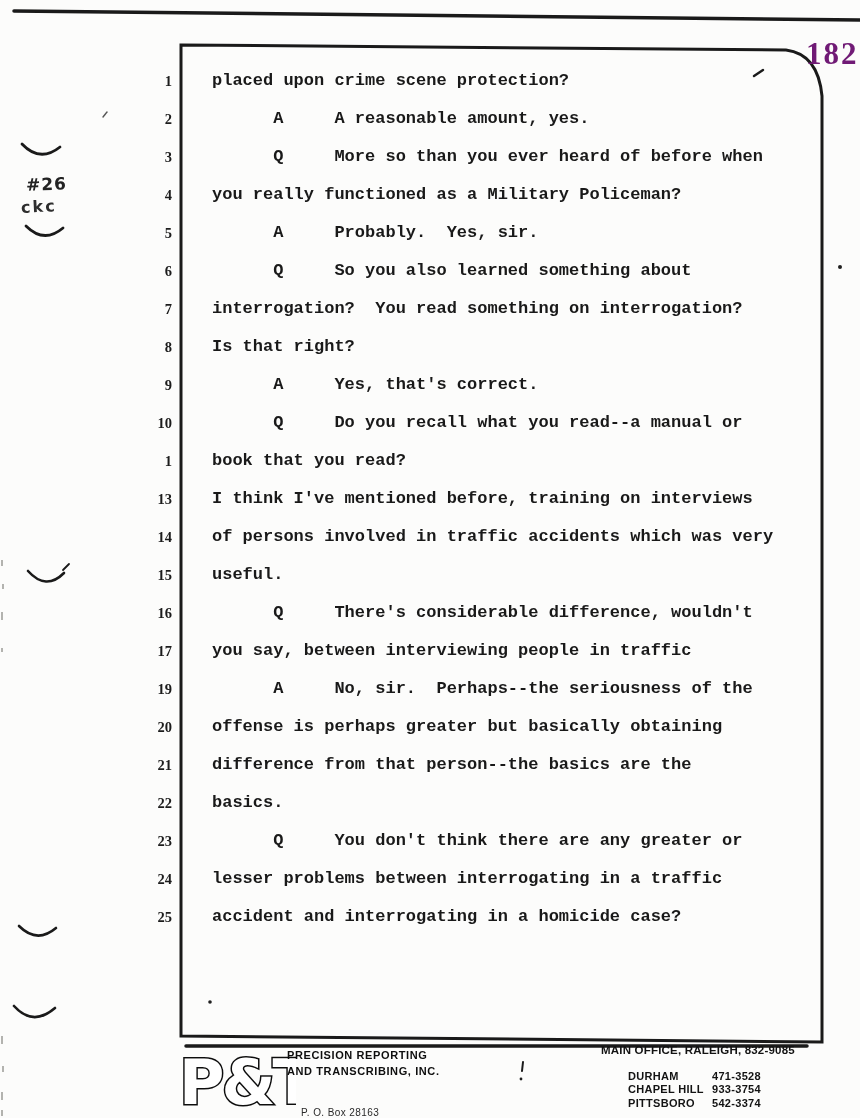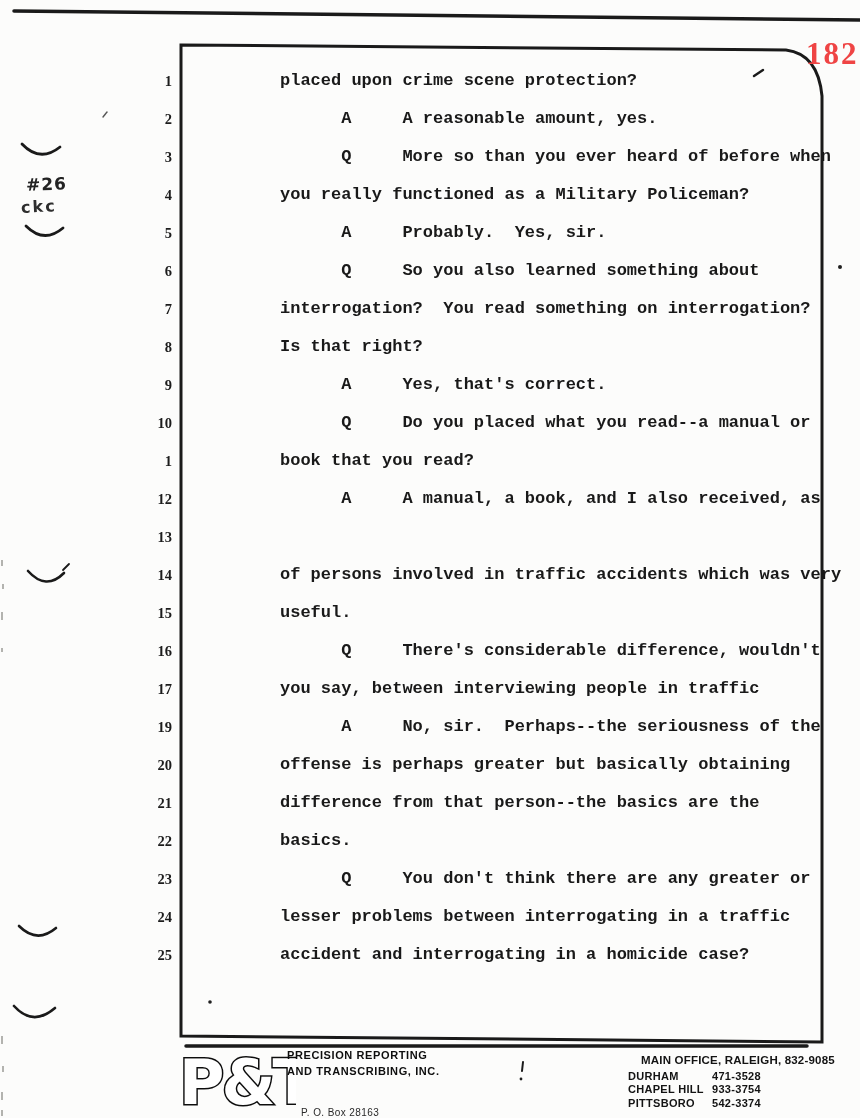--- a/index.html
+++ b/index.html
@@ -8,49 +8,49 @@
     width:860px;height:1118px;
     background:#fcfcfb;
     overflow:hidden;
     font-family:"Liberation Sans",sans-serif;
     color:#1a1a1a;
   }
   .scan-overlay{position:absolute;left:0;top:0;pointer-events:none;}
   .page-number{
     position:absolute;left:806px;top:36px;
     font-family:"Liberation Serif",serif;
-    font-size:31px;font-weight:bold;letter-spacing:2px;color:#ef4444;
+    font-size:31px;font-weight:bold;letter-spacing:2px;color:#701a75;
   }
   .margin-note{
     position:absolute;
     font-family:"DejaVu Sans",sans-serif;
     font-weight:bold;color:#232323;
   }
   .note-number{left:26px;top:174px;font-size:17px;transform:rotate(-2deg);letter-spacing:1px;}
   .note-initials{left:21px;top:197px;font-size:16px;transform:rotate(-3deg);letter-spacing:2px;color:#2e2e2e;}
   .transcript-lines{position:absolute;left:138px;top:62px;}
   .line-row{display:flex;height:38px;}
   .line-num{
     width:34px;text-align:right;
     font-family:"Liberation Serif",serif;font-weight:bold;
     font-size:14.5px;line-height:38px;color:#1c1c1c;
   }
   .line-text{
-    margin-left:108px;white-space:pre;
+    margin-left:40px;white-space:pre;
     font-family:"Liberation Mono",monospace;font-weight:bold;
     font-size:17px;line-height:38px;color:#191919;
   }
   .footer{position:absolute;left:0;top:1040px;width:860px;height:78px;}
   .logo{position:absolute;left:178px;top:4px;width:118px;height:86px;}
   .company{position:absolute;left:287px;top:7px;
     font-size:11px;font-weight:bold;letter-spacing:.6px;line-height:16px;color:#0e0e0e;}
   .address{position:absolute;left:301px;top:68px;
     font-size:10px;font-weight:normal;letter-spacing:.4px;line-height:9.5px;color:#2a2a2a;}
-  .main-office{position:absolute;left:601px;top:14px;
-    font-size:11.5px;font-weight:bold;letter-spacing:.2px;color:#131313;margin-left:40px;}
+  .main-office{position:absolute;left:601px;top:4px;
+    font-size:11.5px;font-weight:bold;letter-spacing:.2px;color:#131313;}
   .office-rows{position:absolute;left:628px;top:30px;}
   .office-row{display:flex;height:13.4px;font-size:11px;font-weight:bold;color:#131313;justify-content:center;}
   .office-city{width:84px;letter-spacing:.3px;}
   .office-phone{letter-spacing:.3px;}
 </style>
 </head>
 <body>
 
 <svg class="scan-overlay" width="860" height="1118" viewBox="0 0 860 1118">
   <g stroke="#1a1a1a" fill="none" stroke-linecap="round">
@@ -114,32 +114,29 @@
     <div class="line-row">
     <div class="line-num">8</div>
     <div class="line-text">Is that right?</div>
   </div>
     <div class="line-row">
     <div class="line-num">9</div>
     <div class="line-text">      A     Yes, that's correct.</div>
   </div>
     <div class="line-row">
     <div class="line-num">10</div>
-    <div class="line-text">      Q     Do you placed what you read--a manual or</div>
+    <div class="line-text">      Q     Do you recall what you read--a manual or</div>
   </div>
     <div class="line-row">
     <div class="line-num">1</div>
     <div class="line-text">book that you read?</div>
   </div>
     <div class="line-row">
-    <div class="line-num">12</div>
-    <div class="line-text">      A     A manual, a book, and I also received, as</div>
-  </div>
-    <div class="line-row">
     <div class="line-num">13</div>
+    <div class="line-text">I think I've mentioned before, training on interviews</div>
   </div>
     <div class="line-row">
     <div class="line-num">14</div>
     <div class="line-text">of persons involved in traffic accidents which was very</div>
   </div>
     <div class="line-row">
     <div class="line-num">15</div>
     <div class="line-text">useful.</div>
   </div>
     <div class="line-row">

